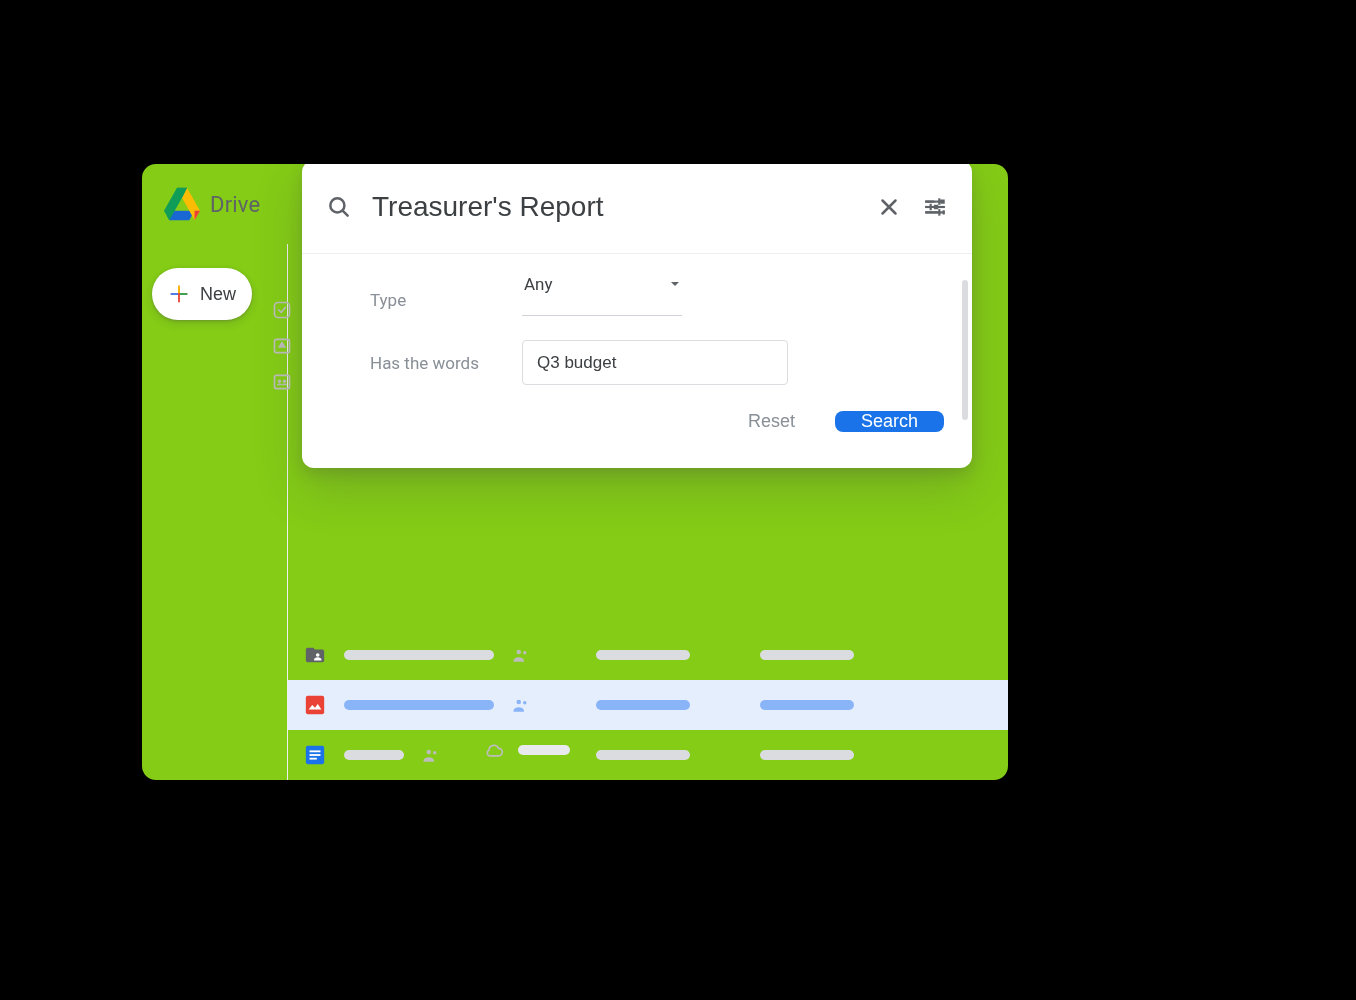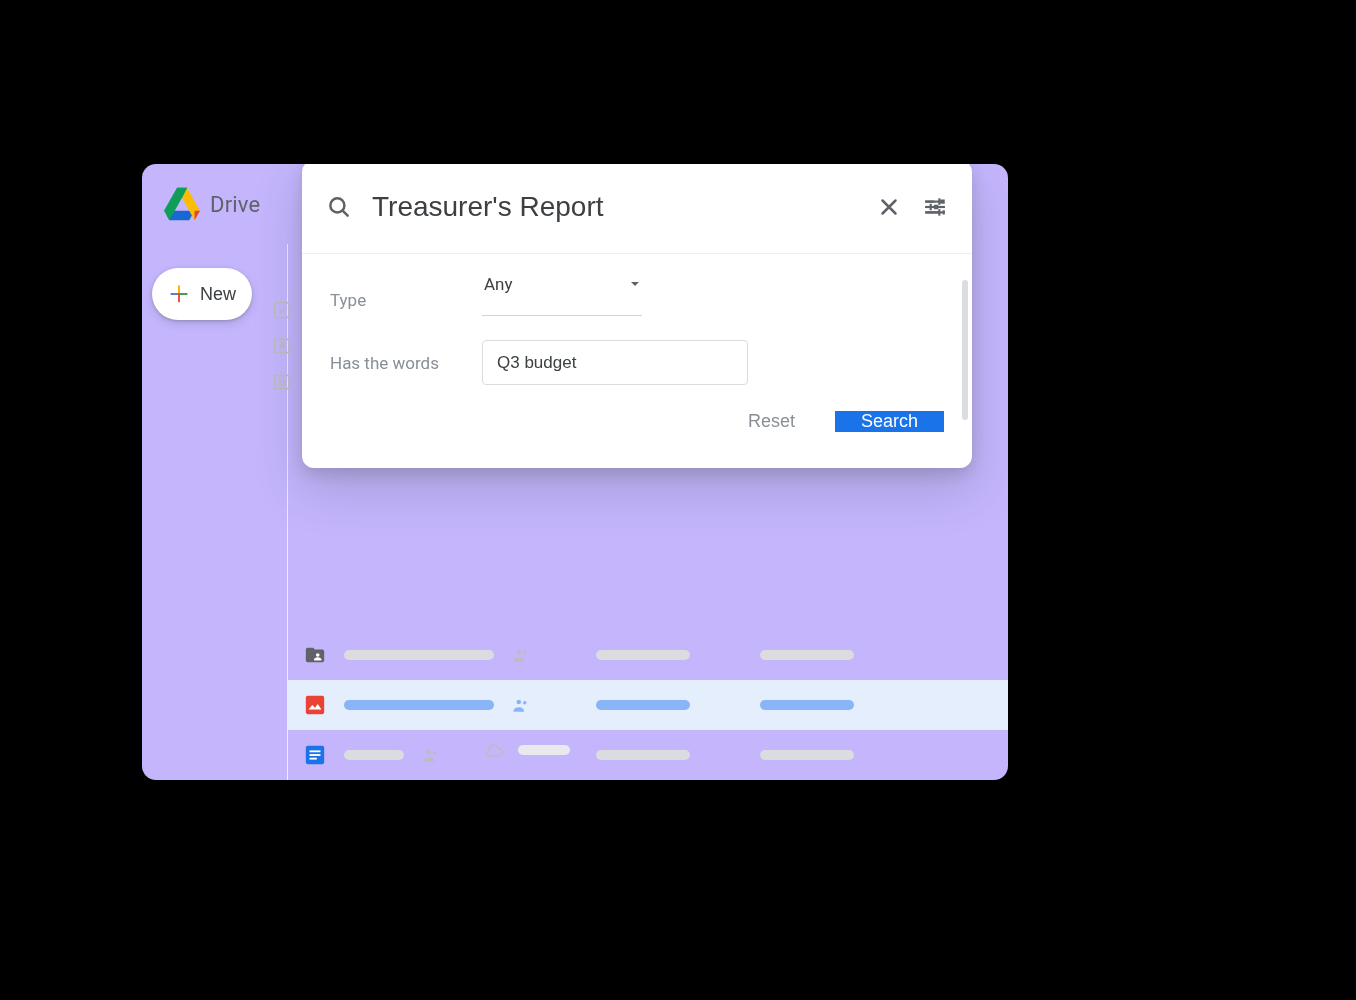--- a/index.html
+++ b/index.html
@@ -9,21 +9,21 @@
     background: #000;
     font-family: -apple-system, BlinkMacSystemFont, "Segoe UI", Roboto, Arial, sans-serif;
     position: relative;
   }
   .window {
     position: absolute;
     left: 142px;
     top: 164px;
     width: 866px;
     height: 616px;
-    background: #c4b5fd;
+    background: #84cc16;
     border-radius: 14px;
     box-shadow: 0 10px 40px rgba(0,0,0,0.35), 0 30px 80px rgba(0,0,0,0.5);
     display: flex;
     flex-direction: column;
     overflow: hidden;
   }
   .topbar {
     height: 80px;
     display: flex;
     align-items: center;
@@ -168,20 +168,21 @@
   .search-body {
     padding: 20px 28px 8px 28px;
     display: flex;
     flex-direction: column;
     gap: 18px;
   }
   .field-row {
     display: flex;
     align-items: flex-end;
     gap: 20px;
+    margin-left: 40px;
   }
   .field-label {
     width: 132px;
     font-size: 17px;
     color: #888f96;
     padding-bottom: 6px;
   }
   .dd {
     border-bottom: 1px solid #d0d3d7;
     padding: 0 2px 21px 2px;
@@ -221,21 +222,21 @@
     cursor: pointer;
     padding: 8px 4px;
   }
   .search-btn {
     background: #1a73e8;
     border: none;
     color: #fff;
     font-size: 18px;
     font-weight: 500;
     padding: 0 26px;
-    border-radius: 0;
+    border-radius: 8px;
     cursor: pointer;
   }
   .scrollbar {
     position: absolute;
     right: 4px;
     top: 120px;
     width: 6px;
     height: 140px;
     background: #dadce0;
     border-radius: 4px;

